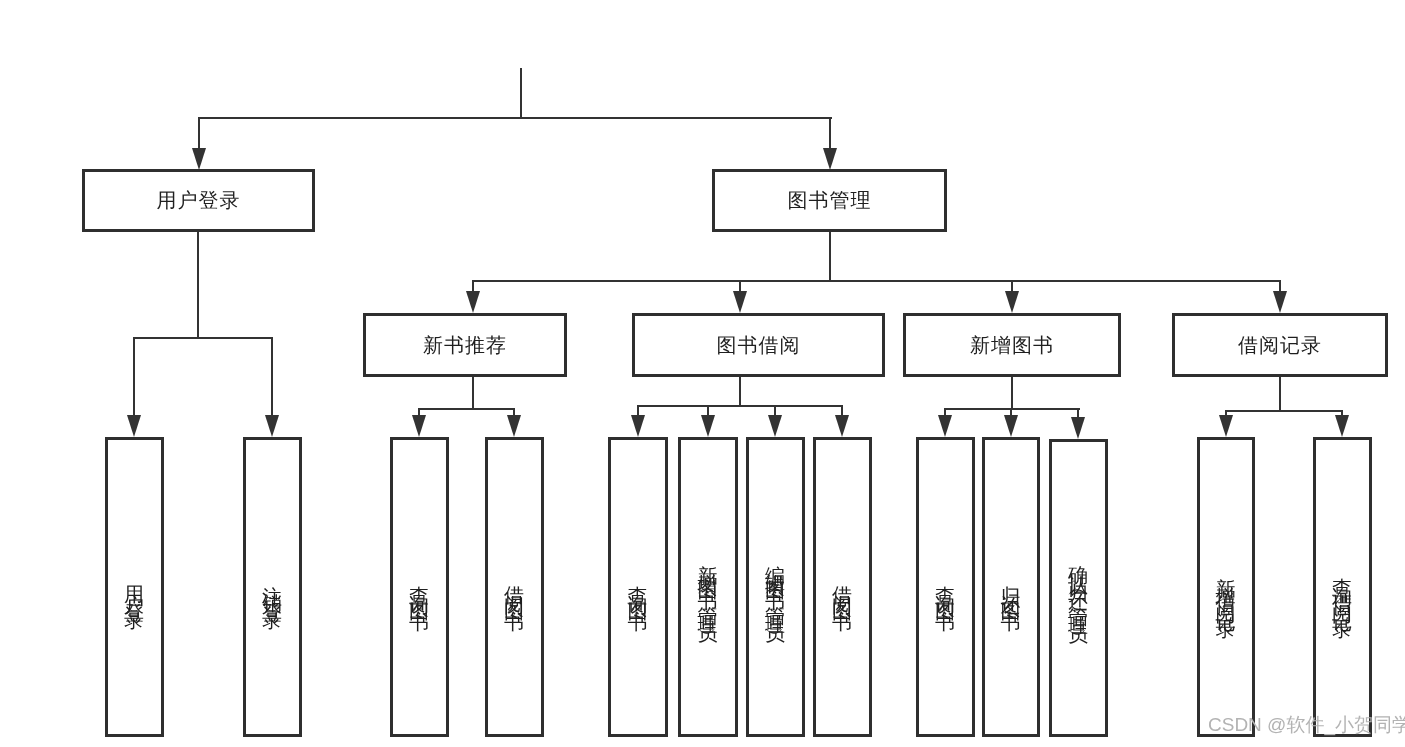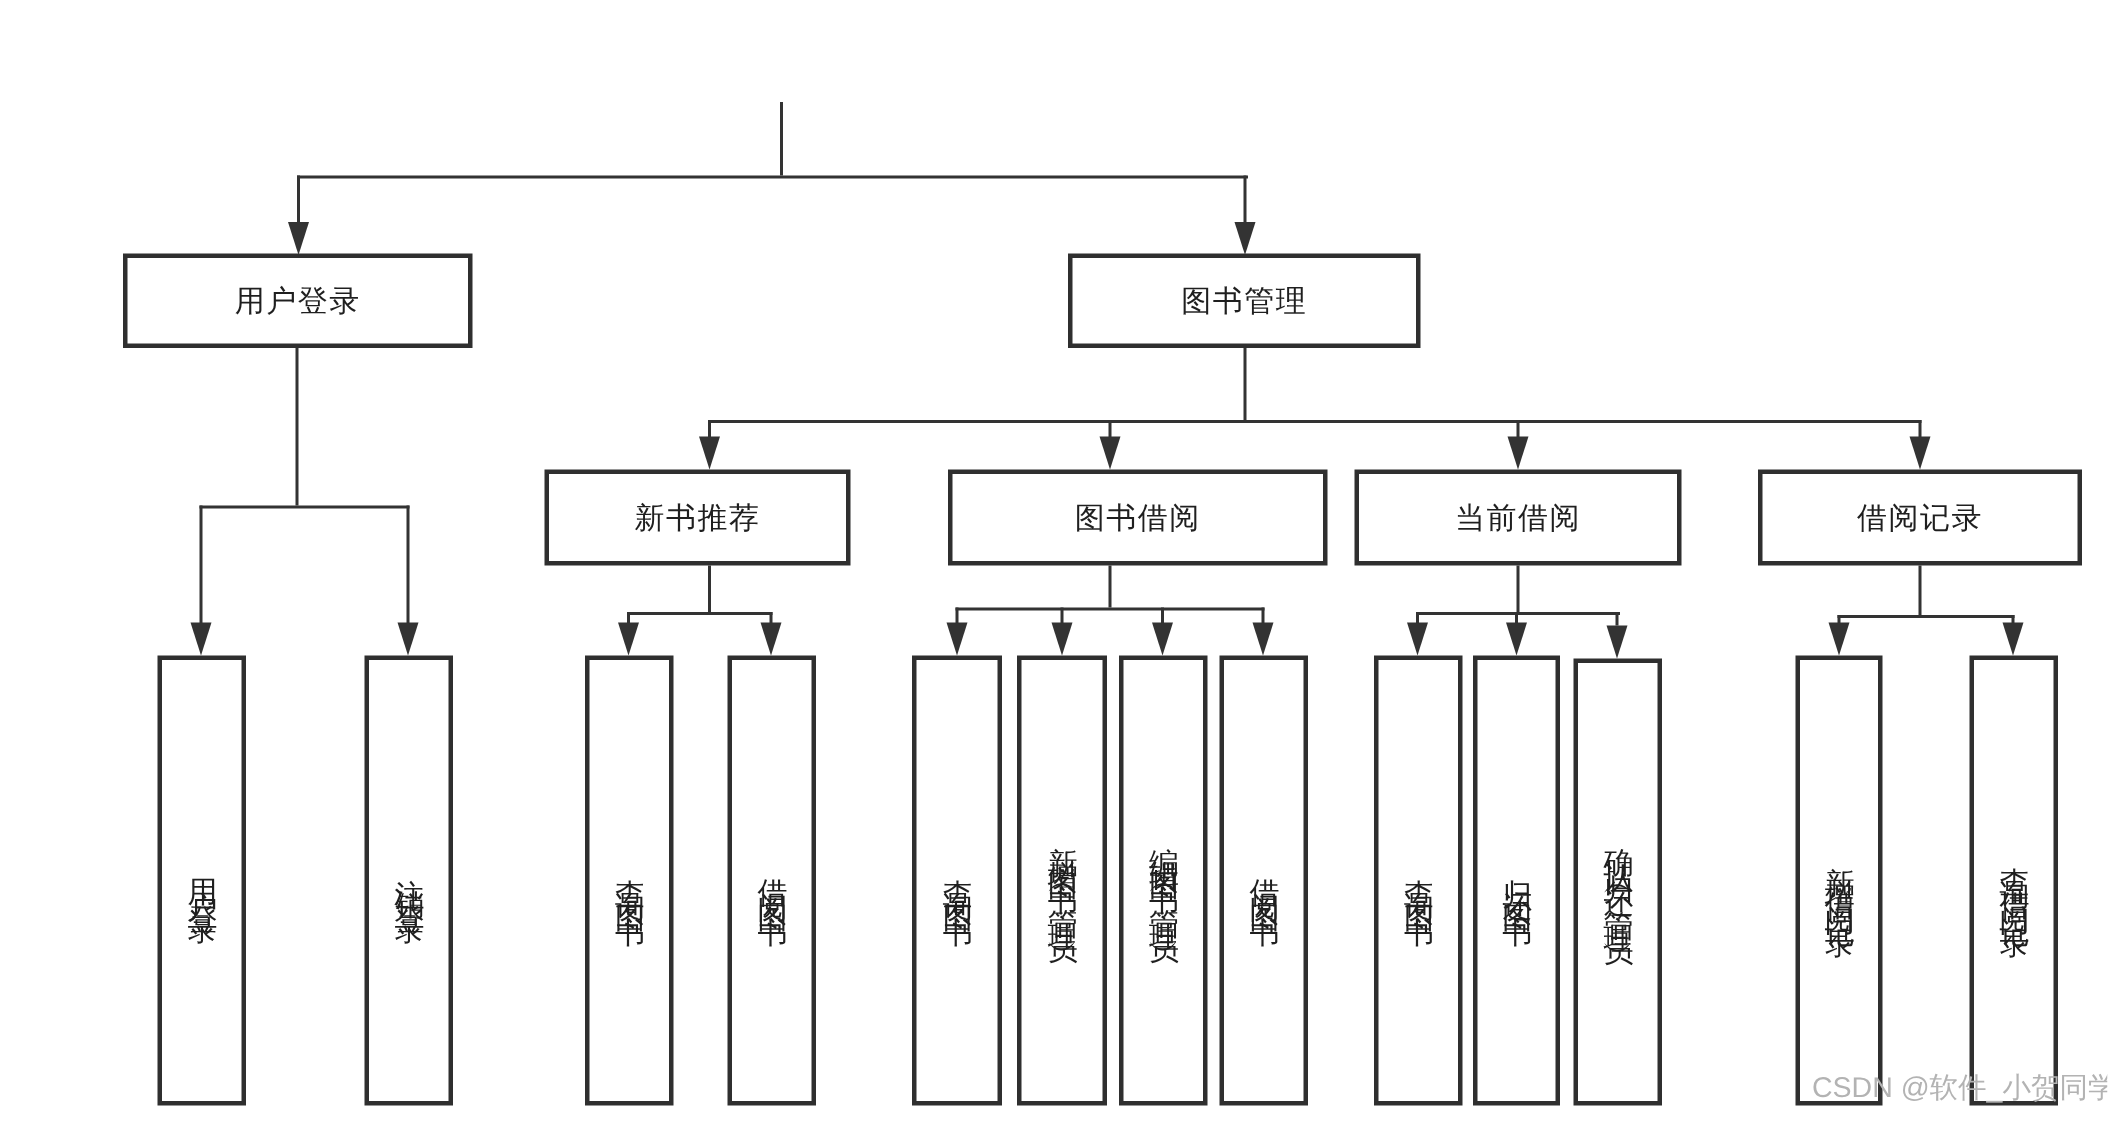--- a/index.html
+++ b/index.html
@@ -59,21 +59,21 @@
 
   <div class="hnode" style="left:363px;top:313px;width:204px;height:64px">
     <span>新书推荐</span>
   </div>
 
   <div class="hnode" style="left:632px;top:313px;width:253px;height:64px">
     <span>图书借阅</span>
   </div>
 
   <div class="hnode" style="left:903px;top:313px;width:218px;height:64px">
-    <span>当前借阅</span>
+    <span>新增图书</span>
   </div>
 
   <div class="hnode" style="left:1172px;top:313px;width:216px;height:64px">
     <span>借阅记录</span>
   </div>
 
   <div class="vnode" style="left:105px;top:437px;width:59px;height:300px">
     <span>用户登录</span>
   </div>
   <div class="vnode" style="left:243px;top:437px;width:59px;height:300px">

